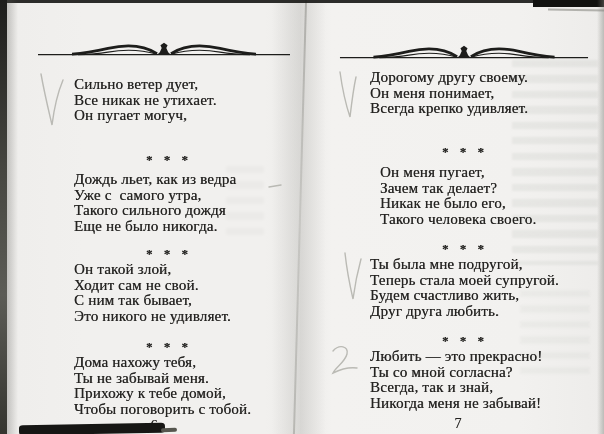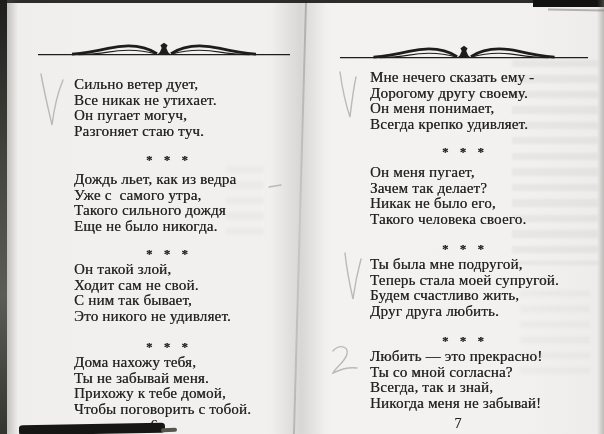--- a/index.html
+++ b/index.html
@@ -76,21 +76,20 @@
           <path d="M121,13.2 C104,8.4 88,8.2 72,11.2 C62,13 51,13.6 42,13.6" stroke-width="1.2"></path>
         </g>
       </g>
       <path d="M128,1.8 l3.6,2.4 -1.3,2.8 1.9,4.2 2.6,2.6 h-13.6 l2.6,-2.6 1.9,-4.2 -1.3,-2.8 z" fill="#1d1d1b"></path>
     </svg>
 
     <div class="stanza" style="left:74px;top:77px;">
       <div class="ln">Сильно ветер дует,</div>
       <div class="ln">Все никак не утихает.</div>
       <div class="ln">Он пугает могуч,</div>
-      <div class="ln">Разгоняет стаю туч.</div>
     </div>
 
     <div class="sep" style="left:74px;top:152px;">* * *</div>
 
     <div class="stanza" style="left:74px;top:172px;">
       <div class="ln">Дождь льет, как из ведра</div>
       <div class="ln">Уже с  самого утра,</div>
       <div class="ln">Такого сильного дождя</div>
       <div class="ln">Еще не было никогда.</div>
     </div>
@@ -125,29 +124,28 @@
         <path d="M121,13.2 C104,8.4 88,8.2 72,11.2 C62,13 51,13.6 42,13.6" stroke-width="1.2"></path>
         <g transform="translate(256,0) scale(-1,1)">
           <path d="M121,12.6 C107,3.6 90,3.2 72,7.4 C58,10.6 47,12.4 36,13.2" stroke-width="2.8"></path>
           <path d="M121,13.2 C104,8.4 88,8.2 72,11.2 C62,13 51,13.6 42,13.6" stroke-width="1.2"></path>
         </g>
       </g>
       <path d="M128,1.8 l3.6,2.4 -1.3,2.8 1.9,4.2 2.6,2.6 h-13.6 l2.6,-2.6 1.9,-4.2 -1.3,-2.8 z" fill="#1d1d1b"></path>
     </svg>
 
     <div class="stanza" style="left:70px;top:70px;">
-      <div class="ln">Мне нечего сказать ему -</div>
       <div class="ln">Дорогому другу своему.</div>
       <div class="ln">Он меня понимает,</div>
       <div class="ln">Всегда крепко удивляет.</div>
     </div>
 
     <div class="sep" style="left:70px;top:144px;">* * *</div>
 
-    <div class="stanza" style="left:70px;top:165px;">
+    <div class="stanza" style="left:80px;top:165px;">
       <div class="ln">Он меня пугает,</div>
       <div class="ln">Зачем так делает?</div>
       <div class="ln">Никак не было его,</div>
       <div class="ln">Такого человека своего.</div>
     </div>
 
     <div class="sep" style="left:70px;top:241px;">* * *</div>
 
     <div class="stanza" style="left:70px;top:257px;">
       <div class="ln">Ты была мне подругой,</div>

